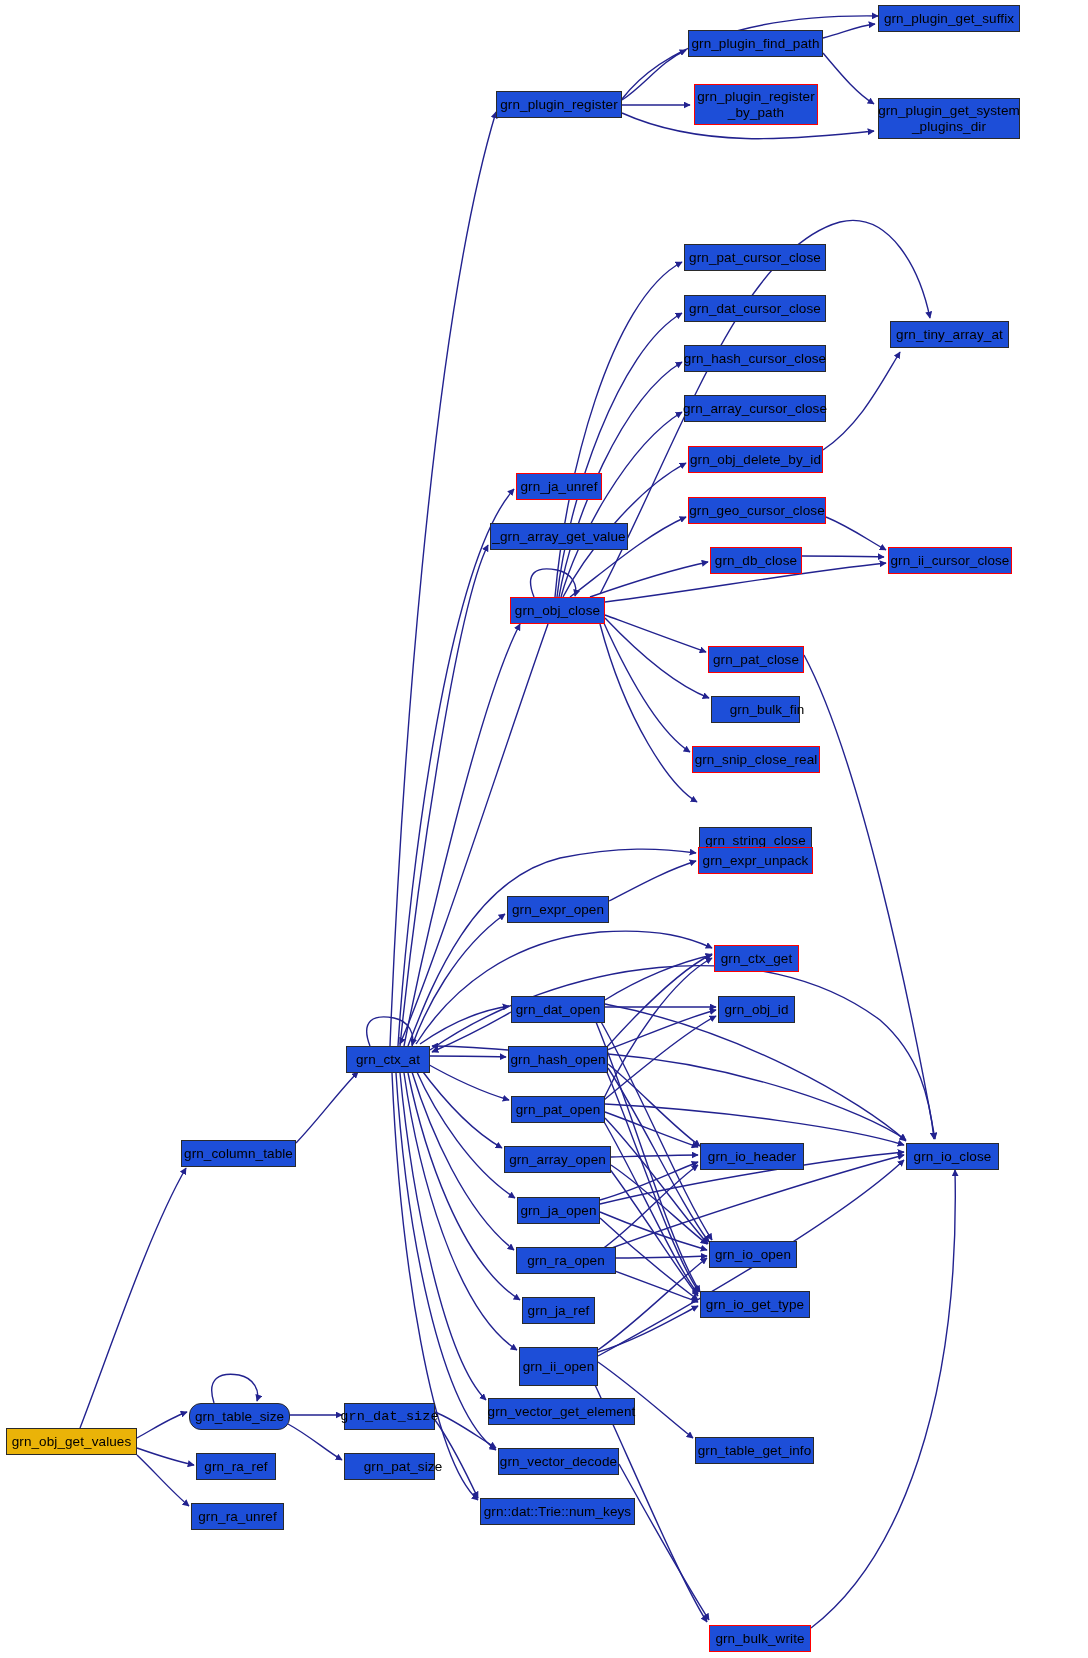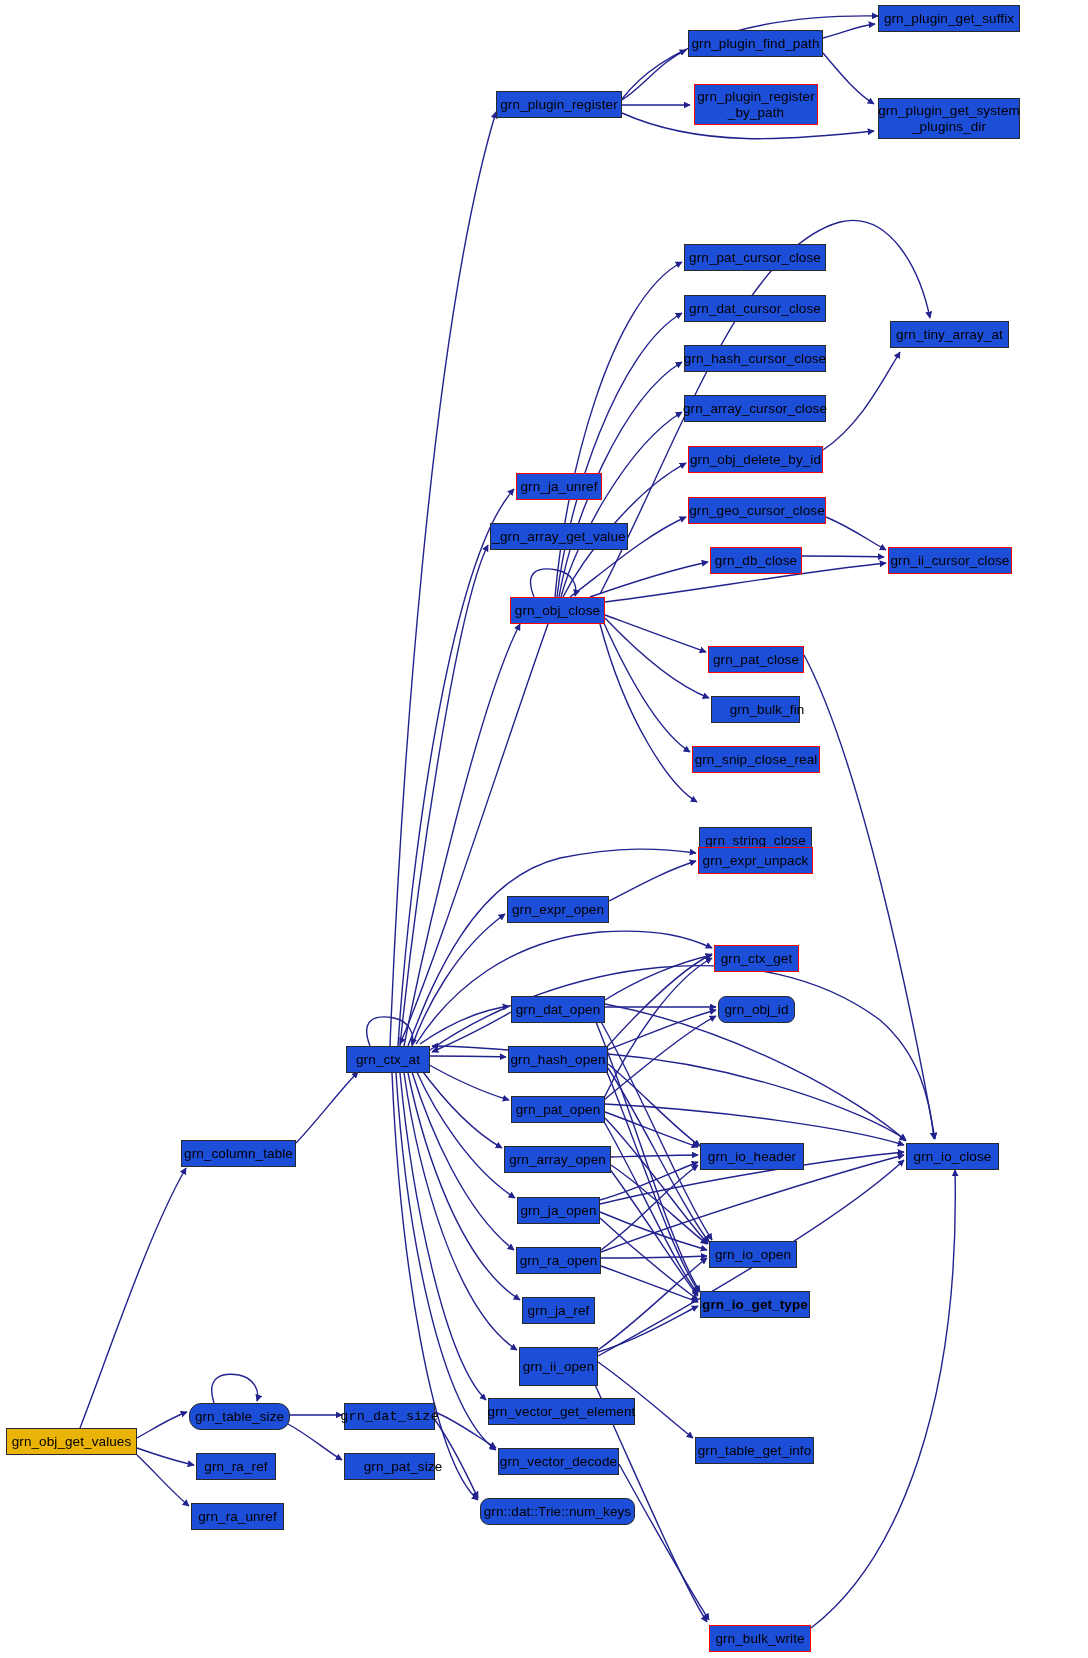--- a/index.html
+++ b/index.html
@@ -177,38 +177,38 @@
       <div class="node red" style="left: 516px; top: 473px; width: 86px; height: 27px;">grn_ja_unref</div>
       <div class="node" style="left: 490px; top: 523px; width: 138px; height: 27px;">_grn_array_get_value</div>
       <div class="node red" style="left: 510px; top: 597px; width: 95px; height: 27px;">grn_obj_close</div>
       <div class="node red" style="left: 708px; top: 646px; width: 96px; height: 27px;">grn_pat_close</div>
       <div class="node" style="left: 711px; top: 696px; width: 89px; height: 27px; padding-left: 23px;">grn_bulk_fin</div>
       <div class="node red" style="left: 692px; top: 746px; width: 128px; height: 27px;">grn_snip_close_real</div>
       <div class="node" style="left: 699px; top: 796px; width: 113px; height: 27px; margin-top: 31px;">grn_string_close</div>
       <div class="node red" style="left: 698px; top: 847px; width: 115px; height: 27px;">grn_expr_unpack</div>
       <div class="node" style="left: 507px; top: 896px; width: 102px; height: 27px;">grn_expr_open</div>
       <div class="node red" style="left: 714px; top: 945px; width: 85px; height: 27px;">grn_ctx_get</div>
-      <div class="node" style="left: 718px; top: 996px; width: 77px; height: 27px; border-radius: 8px;">grn_obj_id</div>
+      <div class="node" style="left: 718px; top: 996px; width: 77px; height: 27px;">grn_obj_id</div>
       <div class="node" style="left: 511px; top: 996px; width: 94px; height: 27px;">grn_dat_open</div>
       <div class="node" style="left: 508px; top: 1046px; width: 100px; height: 27px;">grn_hash_open</div>
       <div class="node" style="left: 346px; top: 1046px; width: 84px; height: 27px;">grn_ctx_at</div>
       <div class="node" style="left: 511px; top: 1096px; width: 94px; height: 27px;">grn_pat_open</div>
       <div class="node" style="left: 504px; top: 1146px; width: 107px; height: 27px;">grn_array_open</div>
       <div class="node" style="left: 700px; top: 1143px; width: 104px; height: 27px;">grn_io_header</div>
       <div class="node" style="left: 906px; top: 1143px; width: 93px; height: 27px;">grn_io_close</div>
       <div class="node" style="left: 517px; top: 1197px; width: 83px; height: 27px;">grn_ja_open</div>
-      <div class="node" style="left: 516px; top: 1247px; width: 85px; height: 27px;">grn_ra_open</div>
+      <div class="node" style="left: 516px; top: 1247px; width: 100px; height: 27px;">grn_ra_open</div>
       <div class="node" style="left: 709px; top: 1241px; width: 88px; height: 27px;">grn_io_open</div>
       <div class="node" style="left: 522px; top: 1297px; width: 73px; height: 27px;">grn_ja_ref</div>
-      <div class="node" style="left: 700px; top: 1291px; width: 110px; height: 27px; font-weight: bold;">grn_io_get_type</div>
+      <div class="node" style="left: 700px; top: 1291px; width: 110px; height: 27px;">grn_io_get_type</div>
       <div class="node" style="left: 519px; top: 1347px; width: 79px; height: 39px;">grn_ii_open</div>
       <div class="node" style="left: 488px; top: 1398px; width: 147px; height: 27px;">grn_vector_get_element</div>
       <div class="node" style="left: 695px; top: 1437px; width: 119px; height: 27px;">grn_table_get_info</div>
       <div class="node" style="left: 498px; top: 1448px; width: 121px; height: 27px;">grn_vector_decode</div>
-      <div class="node" style="left: 480px; top: 1498px; width: 155px; height: 27px; border-radius: 9px;">grn::dat::Trie::num_keys</div>
+      <div class="node" style="left: 480px; top: 1498px; width: 155px; height: 27px;">grn::dat::Trie::num_keys</div>
       <div class="node red" style="left: 709px; top: 1625px; width: 102px; height: 27px;">grn_bulk_write</div>
       <div class="node" style="left: 181px; top: 1140px; width: 115px; height: 27px;">grn_column_table</div>
       <div class="node" style="left: 189px; top: 1403px; width: 101px; height: 27px; border-radius: 12px;">grn_table_size</div>
       <div class="node" style="left: 344px; top: 1403px; width: 91px; height: 27px; font-family: Liberation Mono, monospace;">grn_dat_size</div>
       <div class="node filled" style="left: 6px; top: 1428px; width: 131px; height: 27px;">grn_obj_get_values</div>
       <div class="node" style="left: 196px; top: 1453px; width: 80px; height: 27px;">grn_ra_ref</div>
       <div class="node" style="left: 344px; top: 1453px; width: 91px; height: 27px; padding-left: 27px;">grn_pat_size</div>
       <div class="node" style="left: 191px; top: 1503px; width: 93px; height: 27px;">grn_ra_unref</div>
     </div>
 </div>

